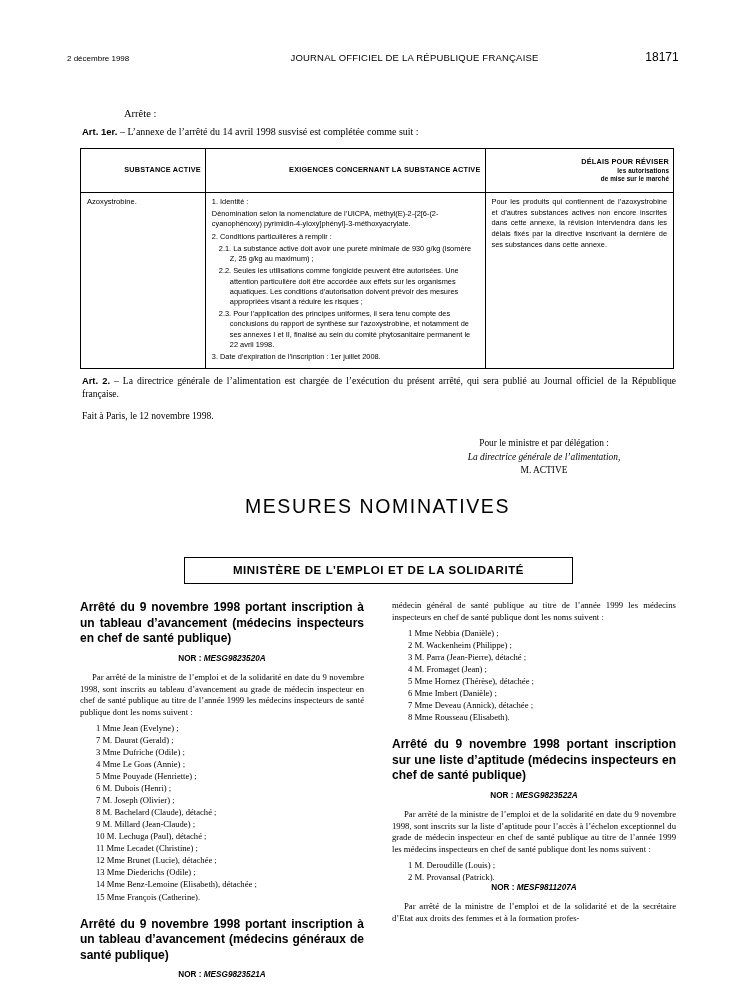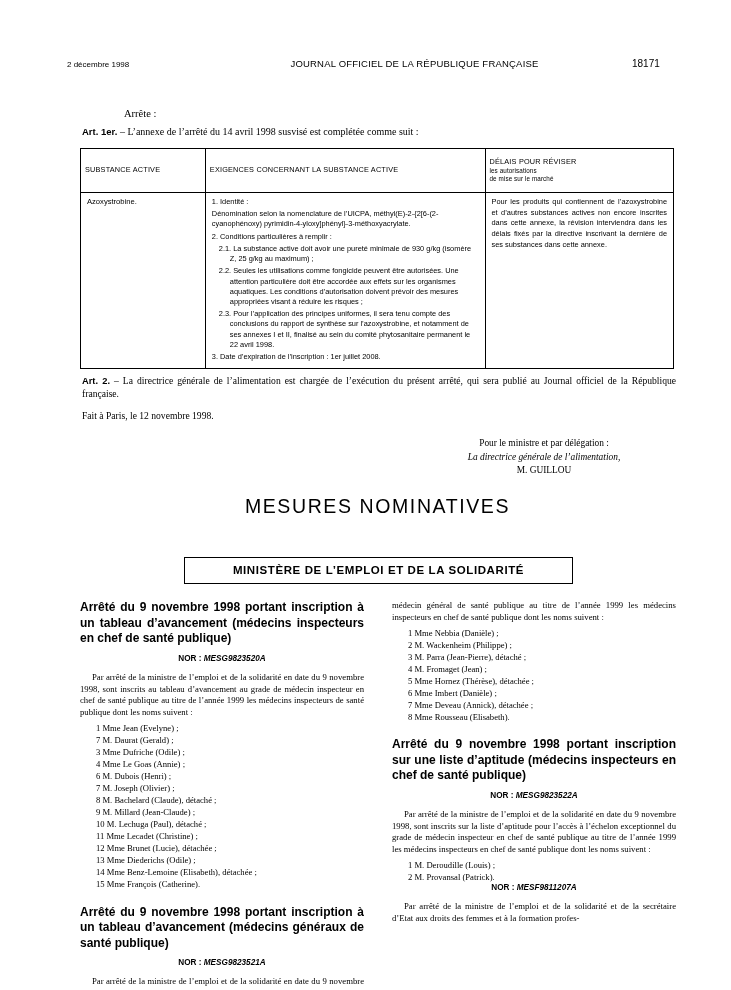--- a/index.html
+++ b/index.html
@@ -33,26 +33,25 @@
   }
   .hdr-date {
     font-size: 8px;
     width: 130px;
   }
   .hdr-title {
     flex: 1;
     text-align: center;
     font-size: 9.5px;
     letter-spacing: 0.2px;
-    margin-top: 8px;
   }
   .hdr-page {
     width: 60px;
-    text-align: left;
-    font-size: 10px;
+    text-align: center;
+    font-size: 12px;
   }
   
   .arrete-word {
     position: absolute;
     left: 112px;
     top: 108px;
     font-size: 10.5px;
   }
   .art1 {
     position: absolute;
@@ -71,22 +70,22 @@
     border: 1px solid #000;
     border-collapse: collapse;
     font-family: "Liberation Sans", sans-serif;
   }
   .tbl td, .tbl th {
     border: 1px solid #000;
     vertical-align: top;
     padding: 4px 6px;
   }
   .tbl thead th {
-    text-align: left;
-    font-weight: normal;
+    text-align: right;
+    font-weight: bold;
     font-size: 7.3px;
     letter-spacing: 0.2px;
     padding: 8px 4px 10px;
     vertical-align: middle;
   }
   .th-sub {
     display: block;
     font-size: 6.3px;
     letter-spacing: 0.1px;
     margin-top: 1px;
@@ -266,21 +265,21 @@
 
   <div class="art2">
     <b>Art. 2.</b><span> – La directrice générale de l’alimentation est chargée de l’exécution du présent arrêté, qui sera publié au Journal officiel de la République française.</span>
   </div>
 
   <div class="faita">Fait à Paris, le 12 novembre 1998.</div>
 
   <div class="signature">
     <div>Pour le ministre et par délégation :</div>
     <div class="it">La directrice générale de l’alimentation,</div>
-    <div>M. GUILLOU</div>
+    <div>M. ACTIVE</div>
   </div>
 
   <div class="mesures">MESURES  NOMINATIVES</div>
 
   <div class="ministere-box">MINISTÈRE  DE  L’EMPLOI  ET  DE  LA  SOLIDARITÉ</div>
 
   <div class="cols">
 
     <div class="col col-left">
 
@@ -288,20 +287,21 @@
       <div class="nor">
         <span>NOR :</span>
         <span class="code">MESG9823520A</span>
       </div>
       <p class="para">Par arrêté de la ministre de l’emploi et de la solidarité en date du 9 novembre 1998, sont inscrits au tableau d’avancement au grade de médecin inspecteur en chef de santé publique au titre de l’année 1999 les médecins inspecteurs de santé publique dont les noms suivent :</p>
       <ol class="names">
         <li>1 Mme Jean (Evelyne) ;</li>
         <li>7 M. Daurat (Gerald) ;</li>
         <li>3 Mme Dufriche (Odile) ;</li>
         <li>4 Mme Le Goas (Annie) ;</li>
+        <li>5 Mme Pouyade (Henriette) ;</li>
         <li>6 M. Dubois (Henri) ;</li>
         <li>7 M. Joseph (Olivier) ;</li>
         <li>8 M. Bachelard (Claude), détaché ;</li>
         <li>9 M. Millard (Jean-Claude) ;</li>
         <li>10 M. Lechuga (Paul), détaché ;</li>
         <li>11 Mme Lecadet (Christine) ;</li>
         <li>12 Mme Brunet (Lucie), détachée ;</li>
         <li>13 Mme Diederichs (Odile) ;</li>
         <li>14 Mme Benz-Lemoine (Elisabeth), détachée ;</li>
         <li>15 Mme François (Catherine).</li>

